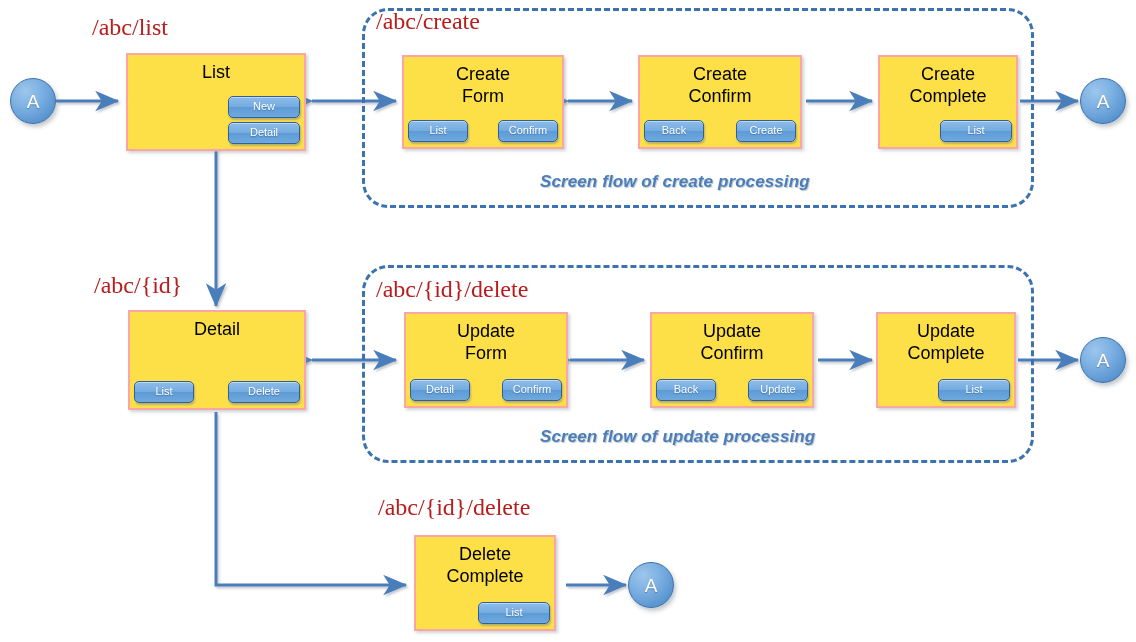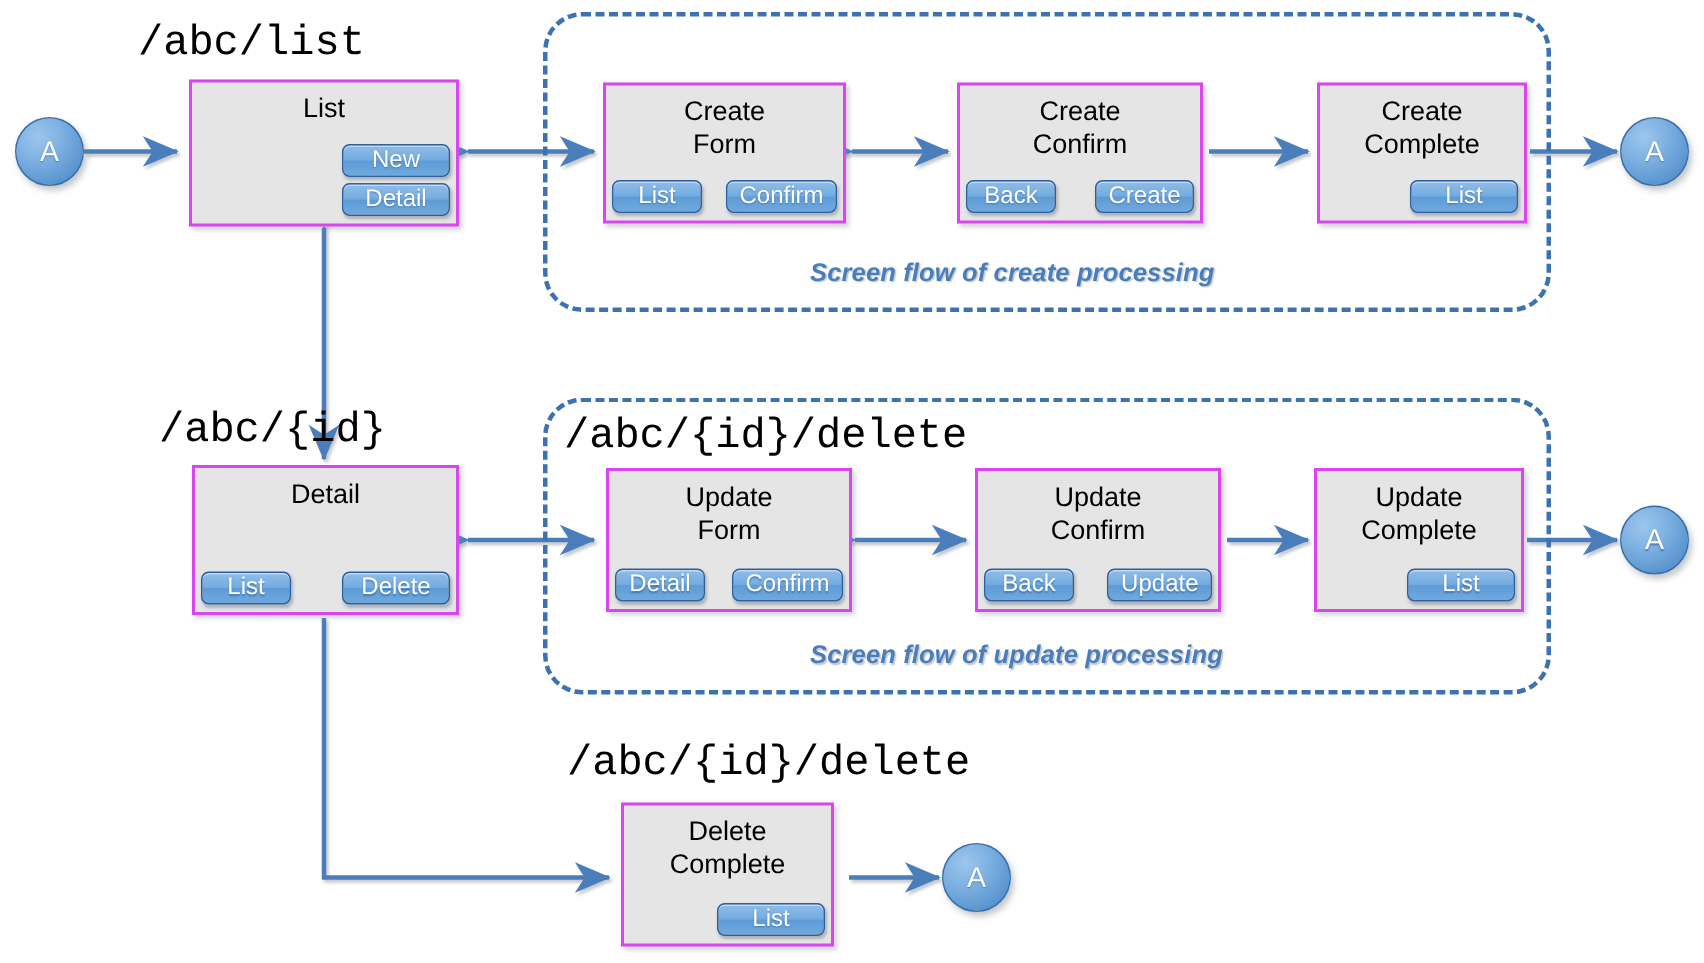--- a/index.html
+++ b/index.html
@@ -41,32 +41,32 @@
     font-weight: bold;
     white-space: nowrap;
     text-shadow: 1px 1px 1px rgba(140,150,160,0.55);
     letter-spacing: 0.1px;
     font-style: italic;
   }
 
   
   .url-label {
     position: absolute;
-    color: #000000;
-    font-size: 28px;
+    color: #b91c1c;
+    font-size: 24px;
     white-space: nowrap;
-    font-family: Liberation Mono, monospace;
+    font-family: Liberation Serif, serif;
   }
 
   
   .screen {
     position: absolute;
     box-sizing: border-box;
-    border: 2px solid #d946ef;
-    background: #e5e5e5;
+    border: 2px solid #fca5a5;
+    background: #fde047;
     box-shadow: 2px 2px 3px rgba(130,140,150,0.38);
   }
   .screen-title {
     position: absolute;
     left: 0;
     right: 0;
     top: 6px;
     text-align: center;
     font-size: 18px;
     line-height: 22px;
@@ -86,21 +86,21 @@
   }
   .btn-row.right { justify-content: flex-end; }
   .btn-row.spread { justify-content: space-between; }
 
   .btn {
     display: inline-block;
     box-sizing: border-box;
     min-width: 60px;
     padding: 2px 8px 3px 8px;
     text-align: center;
-    font-size: 16px;
+    font-size: 11px;
     color: #ffffff;
     border: 1px solid #2F5F9E;
     border-radius: 5px;
     background: linear-gradient(to bottom, #8FBCE8 0%, #74ACE0 48%, #5E9BD6 52%, #6FA9DD 100%);
     box-shadow: 1px 2px 2px rgba(120,130,140,0.5), inset 0 1px 0 rgba(255,255,255,0.45);
     text-shadow: 0 1px 1px rgba(40,70,110,0.45);
     line-height: 15px;
     white-space: nowrap;
   }
   .btn.wide { min-width: 72px; }
@@ -168,21 +168,22 @@
     </g>
   </svg>
 
   <div class="group-box" style="left:362px; top:8px; width:672px; height:200px;"></div>
   <div class="group-caption" style="left:540px; top:172px;">Screen flow of create processing</div>
 
   <div class="group-box" style="left:362px; top:265px; width:672px; height:198px;"></div>
   <div class="group-caption" style="left:540px; top:427px;">Screen flow of update processing</div>
 
   <div class="url-label" style="left:92px; top:14px;">/abc/list</div>
-  <div class="url-label" style="left:94px; top:272px;margin-left:12px;">/abc/{id}</div>
+  <div class="url-label" style="left:376px; top:8px;">/abc/create</div>
+  <div class="url-label" style="left:94px; top:272px;">/abc/{id}</div>
   <div class="url-label" style="left:376px; top:276px;">/abc/{id}/delete</div>
   <div class="url-label" style="left:378px; top:494px;">/abc/{id}/delete</div>
 
   <div class="conn" style="left:10px; top:78px;">A</div>
   <div class="conn" style="left:1080px; top:78px;">A</div>
   <div class="conn" style="left:1080px; top:337px;">A</div>
   <div class="conn" style="left:628px; top:562px;">A</div>
 
   <div class="screen" style="left:126px; top:53px; width:180px; height:98px;">
     <div class="screen-title">List</div>

